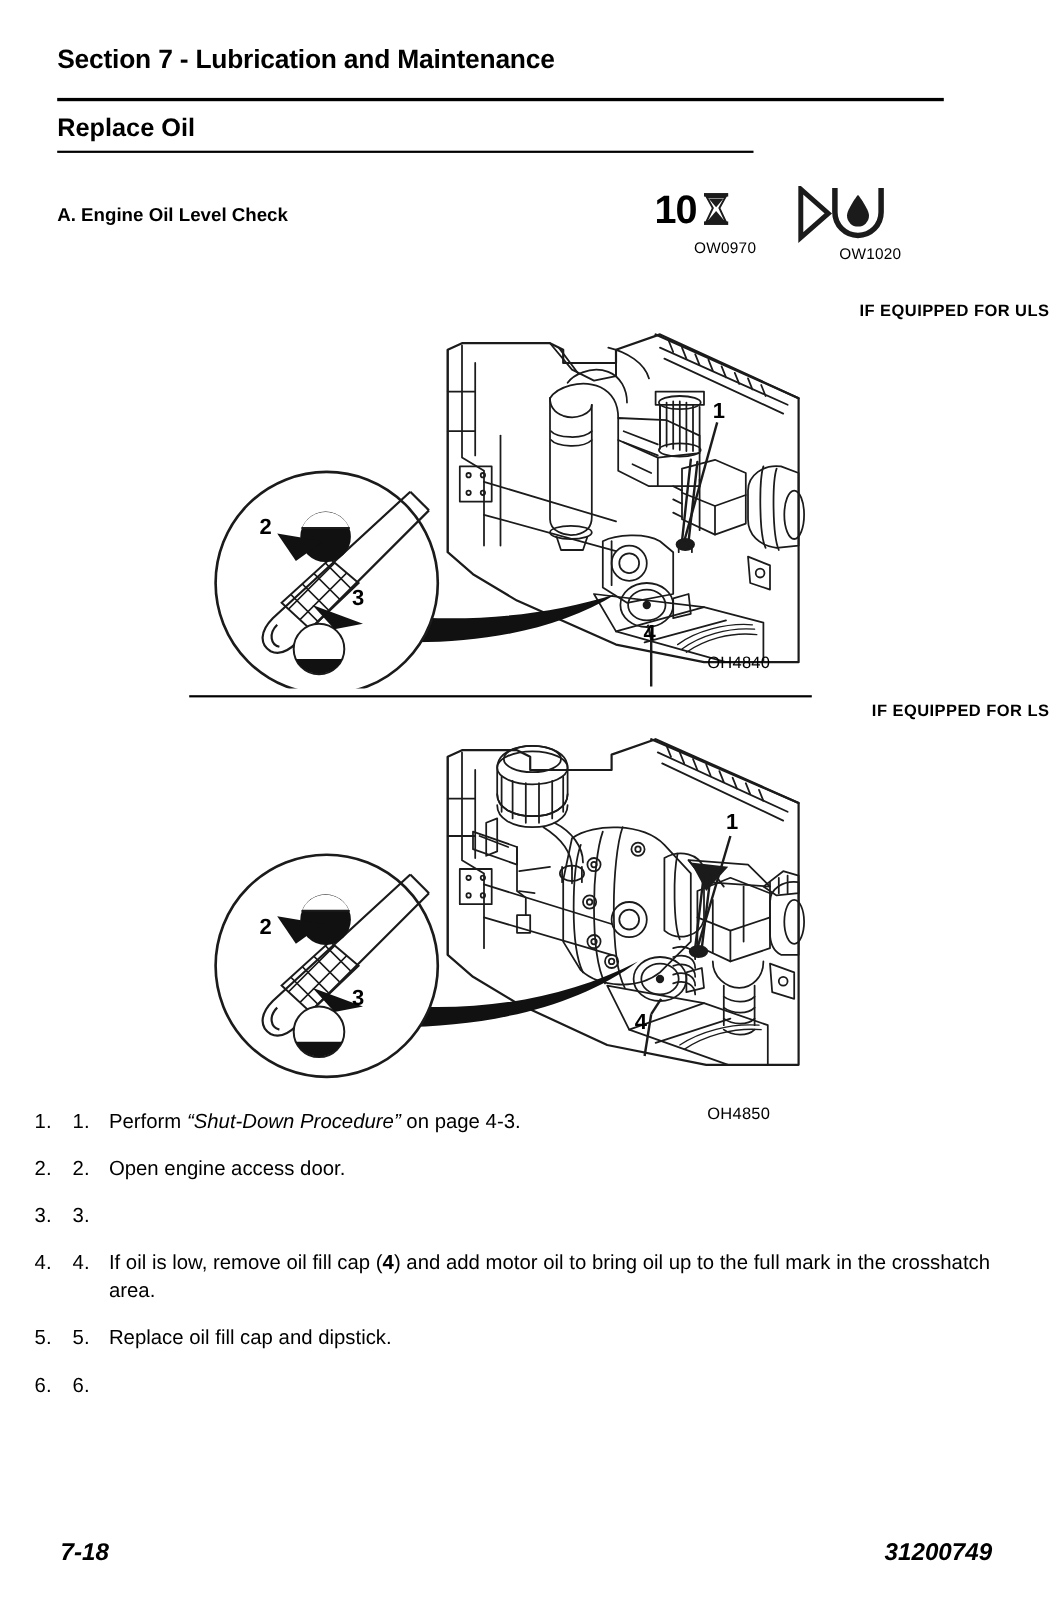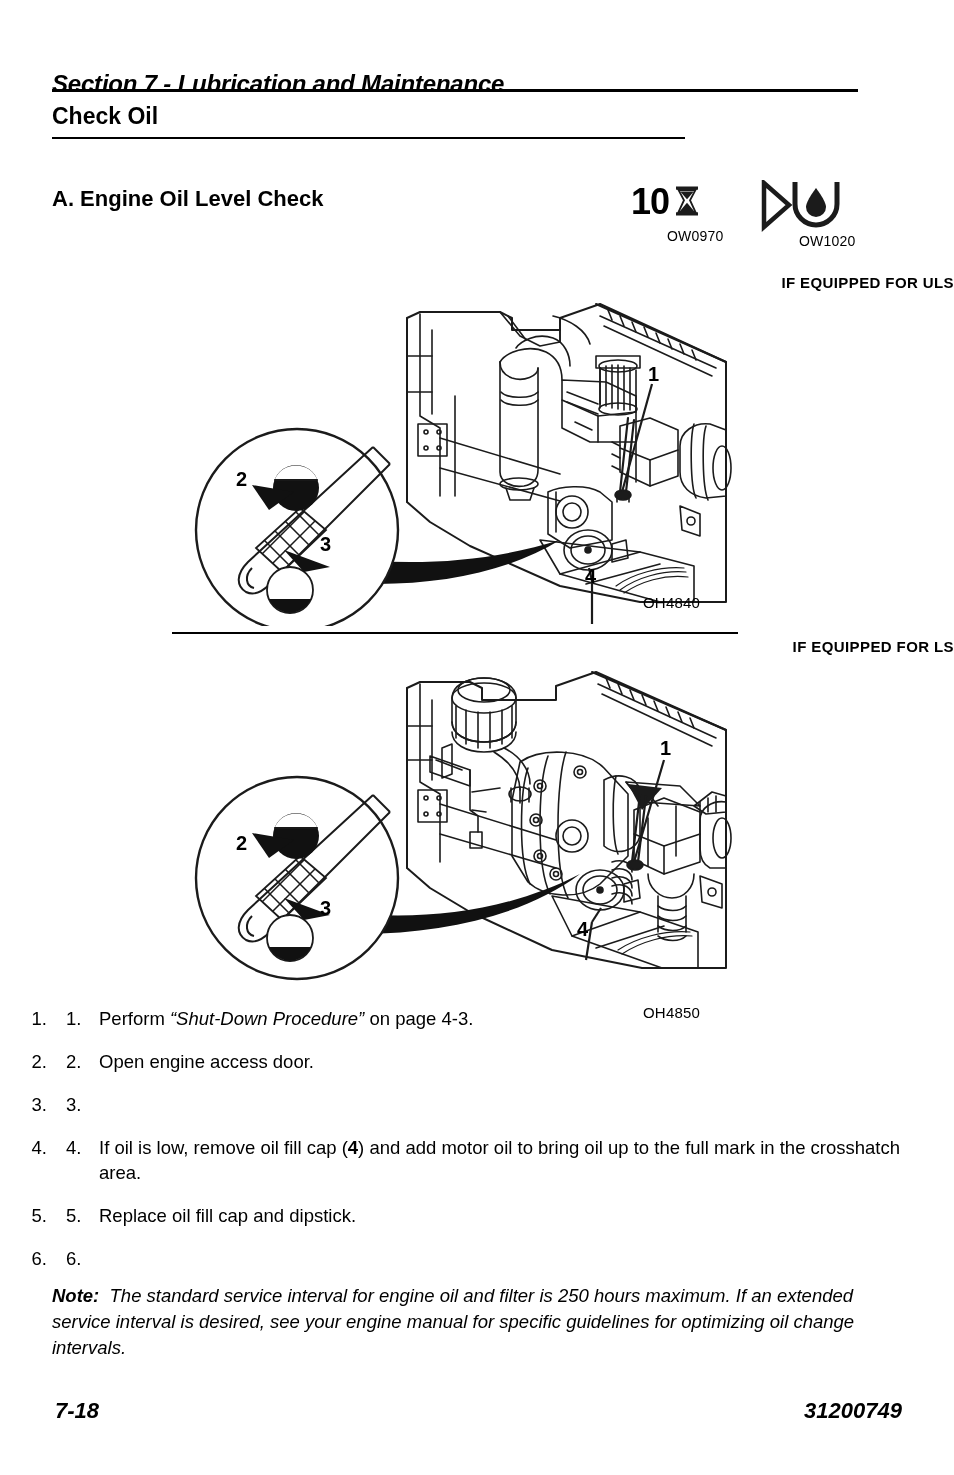--- a/index.html
+++ b/index.html
@@ -7,43 +7,43 @@
     width:954px; height:1475px;
     background:#ffffff;
     font-family:"Liberation Sans", sans-serif;
     color:#000000;
     overflow:hidden;
   }
   .page { position:relative; width:954px; height:1475px; }
 
   
   .section-head {
-    position:absolute; left:52px; top:70px; width:806px;
-    font-size:24px; font-weight:bold; font-style:italic;
+    position:absolute; left:52px; top:41px; width:806px;
+    font-size:24px; font-weight:bold; 
     letter-spacing:-0.2px; white-space:nowrap;
   }
   .rule-full {
     position:absolute; left:52px; top:89px; width:806px; height:3px;
     background:#000;
   }
   .page-title {
     position:absolute; left:52px; top:103px;
     font-size:23px; font-weight:bold; letter-spacing:0px;
   }
   .rule-short {
     position:absolute; left:52px; top:137px; width:633px; height:2px;
     background:#000;
   }
 
   
   .sub-head {
     position:absolute; left:52px; top:186px;
-    font-size:22px; font-weight:bold;
-  }
-  .icon-group { position:absolute; left:595px; top:183px; width:300px; height:76px;margin-left:36px; }
+    font-size:17px; font-weight:bold;
+  }
+  .icon-group { position:absolute; left:595px; top:172px; width:300px; height:76px; }
   .icon-interval { position:absolute; left:0px; top:0px; display:flex; align-items:flex-start; }
   .interval-num { font-size:36px; font-weight:bold; line-height:38px; letter-spacing:-1px; }
   .hourglass { width:26px; height:30px; margin-left:5px; margin-top:3px; }
   .icon-cap-a { position:absolute; left:36px; top:45px; font-size:14px; letter-spacing:0.2px; }
   .icon-oil { position:absolute; left:128px; top:-3px; }
   .icon-cap-b { position:absolute; left:168px; top:50px; font-size:14px; letter-spacing:0.2px; }
 
   
   .fig-caption {
     position:absolute; width:100%; text-align:right;
@@ -85,21 +85,21 @@
     font-size:22px; font-weight:bold; font-style:italic;
   }
 </style>
 </head>
 <body>
 
 <div class="page">
 
   <div class="section-head">Section 7 - Lubrication and Maintenance</div>
   <div class="rule-full"></div>
-  <div class="page-title">Check Oil</div>
+  <div class="page-title">Replace Oil</div>
   <div class="rule-short"></div>
 
   <div class="sub-head">A. Engine Oil Level Check</div>
 
   <div class="icon-group">
     <div class="icon-interval">
       <span class="interval-num">10</span>
       <svg class="hourglass" viewBox="0 0 26 30">
         <rect x="2" y="0.5" width="22" height="3.2" fill="#1b1b1b"></rect>
         <rect x="2" y="26.3" width="22" height="3.2" fill="#1b1b1b"></rect>
@@ -436,18 +436,17 @@
 
   <ol class="steps" id="steps-list">
       <li class="step"><span class="num">1.</span><span>Perform <i>“Shut-Down Procedure”</i> on page 4-3.</span></li>
       <li class="step"><span class="num">2.</span><span>Open engine access door.</span></li>
       <li class="step"><span class="num">3.</span></li>
       <li class="step"><span class="num">4.</span><span>If oil is low, remove oil fill cap (<b>4</b>) and add motor oil to bring oil up to the full mark in the crosshatch area.</span></li>
       <li class="step"><span class="num">5.</span><span>Replace oil fill cap and dipstick.</span></li>
       <li class="step"><span class="num">6.</span></li>
     </ol>
 
-  <div class="note" id="note-block"><b>Note:</b>&nbsp; <span>The standard service interval for engine oil and filter is 250 hours maximum. If an extended service interval is desired, see your engine manual for specific guidelines for optimizing oil change intervals.</span></div>
 
   <div class="footer-left">7-18</div>
   <div class="footer-right">31200749</div>
 
 </div>
 
 </body></html>

